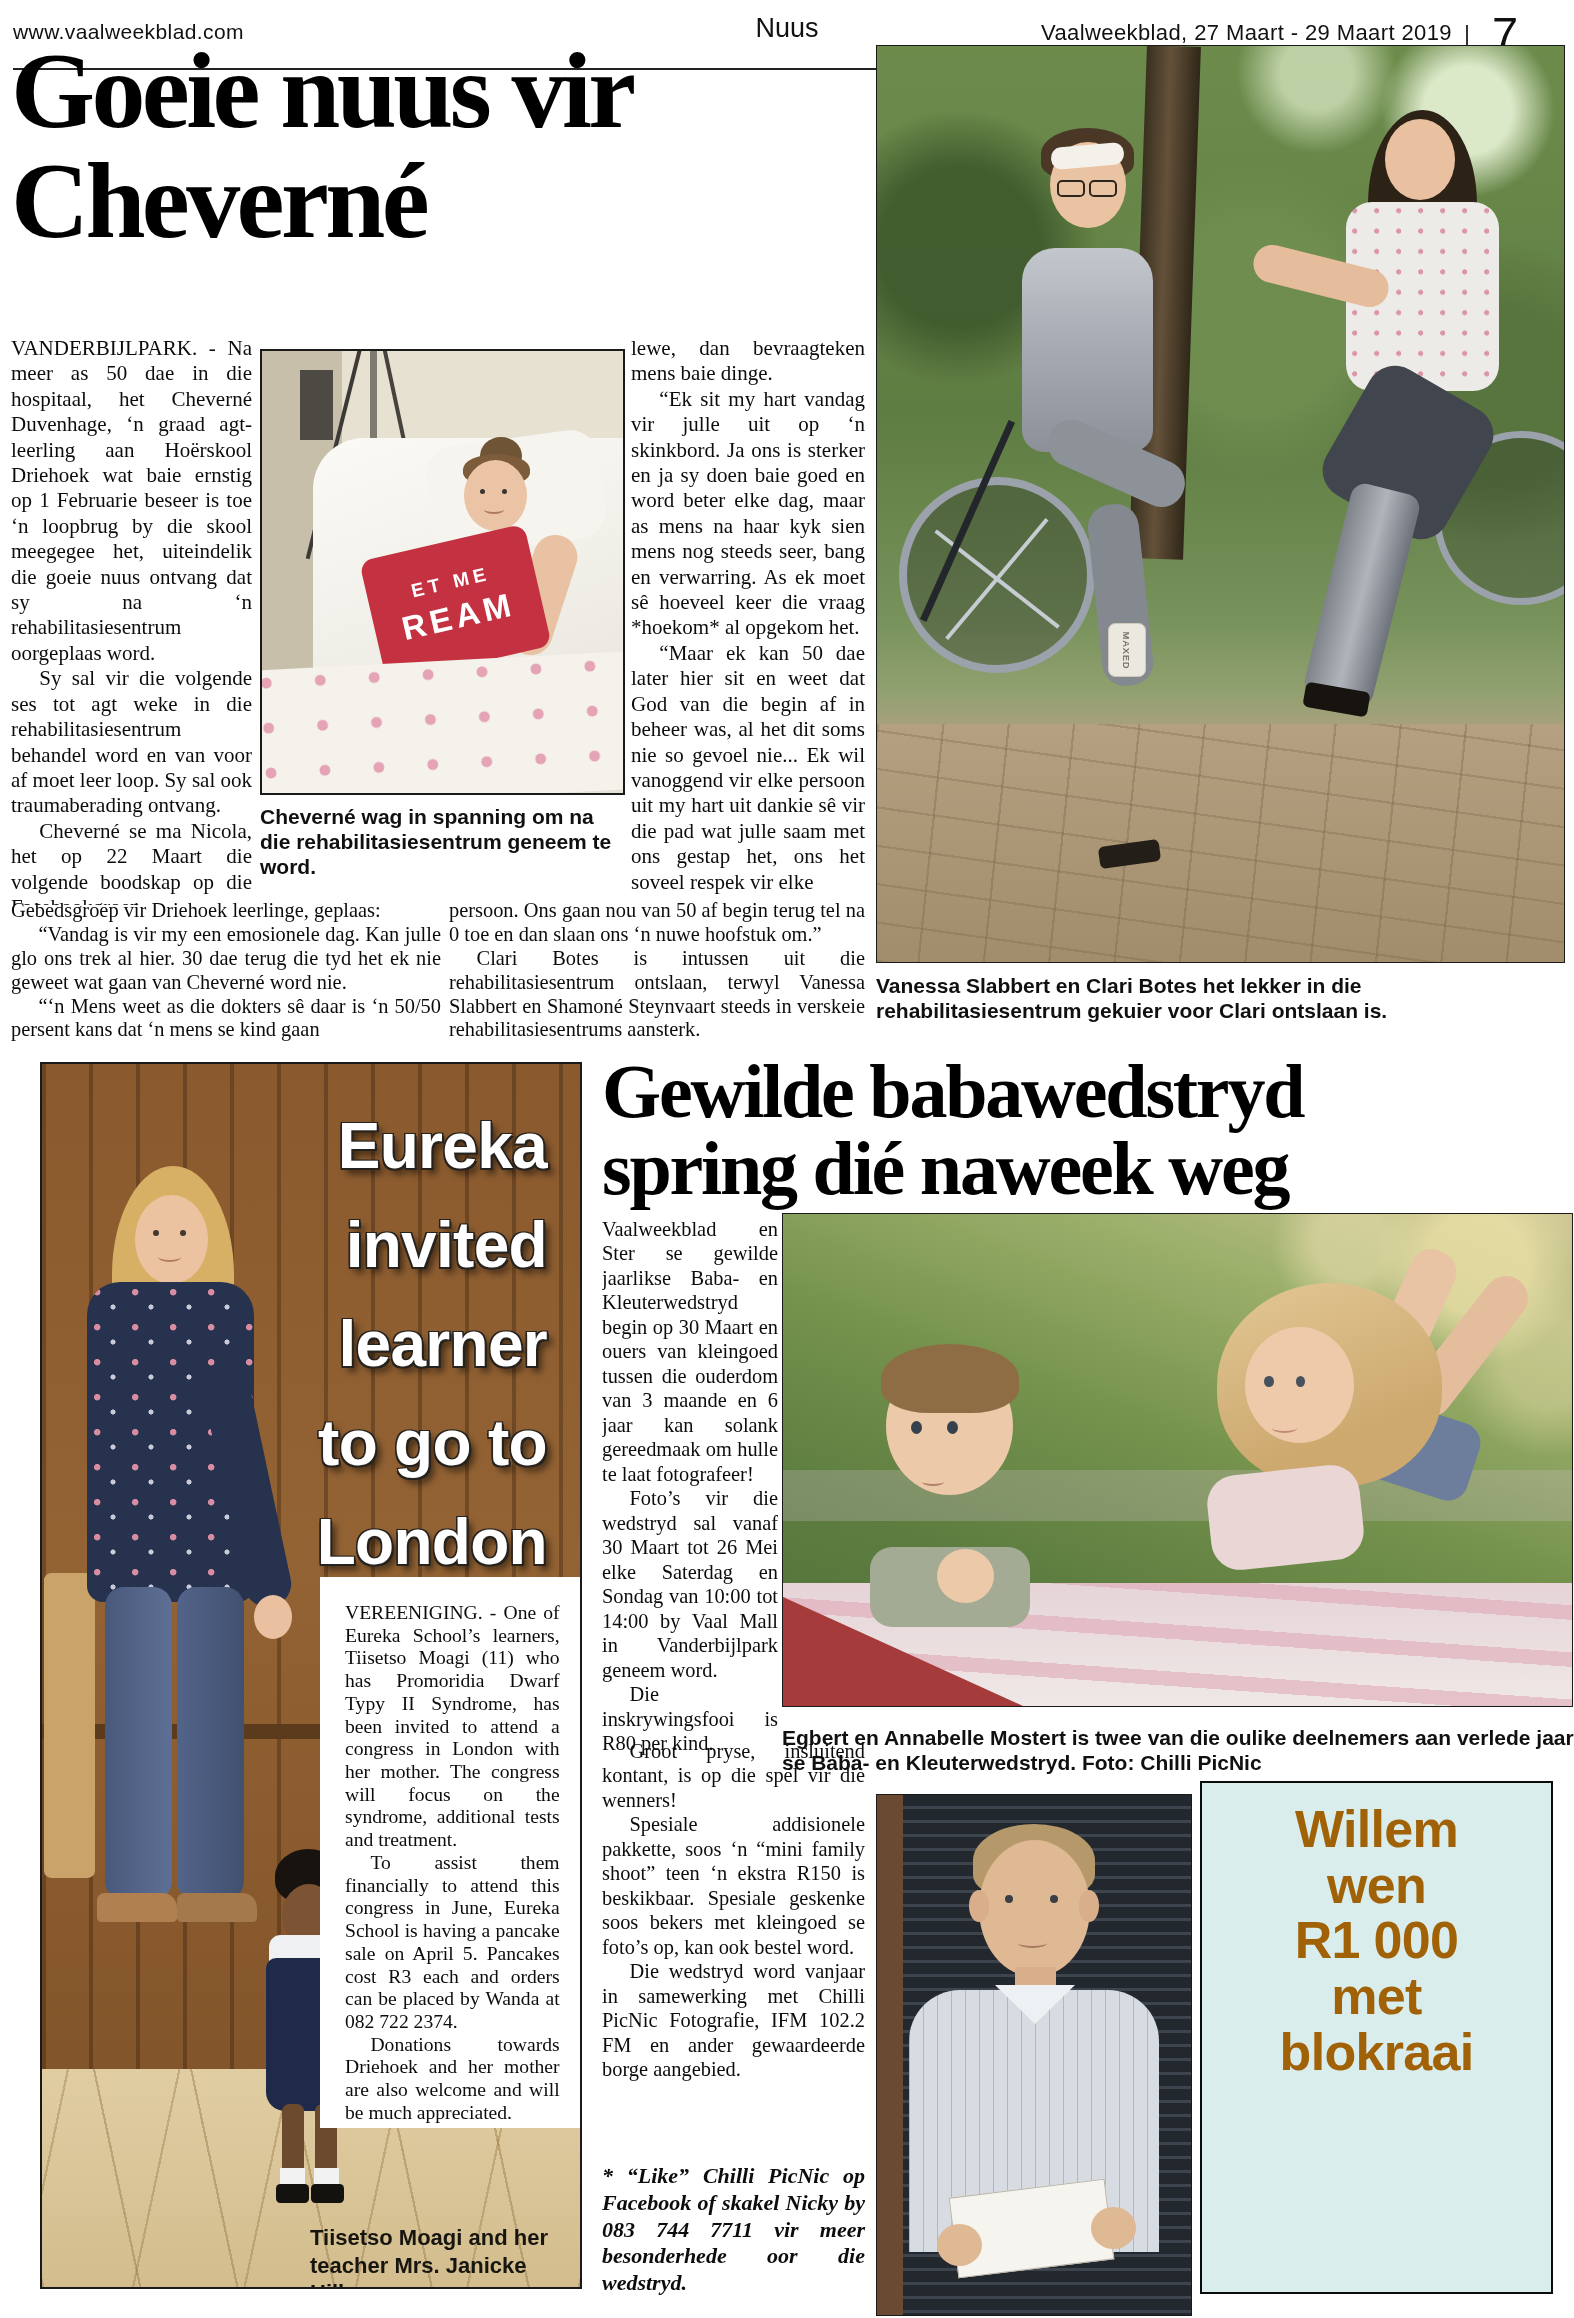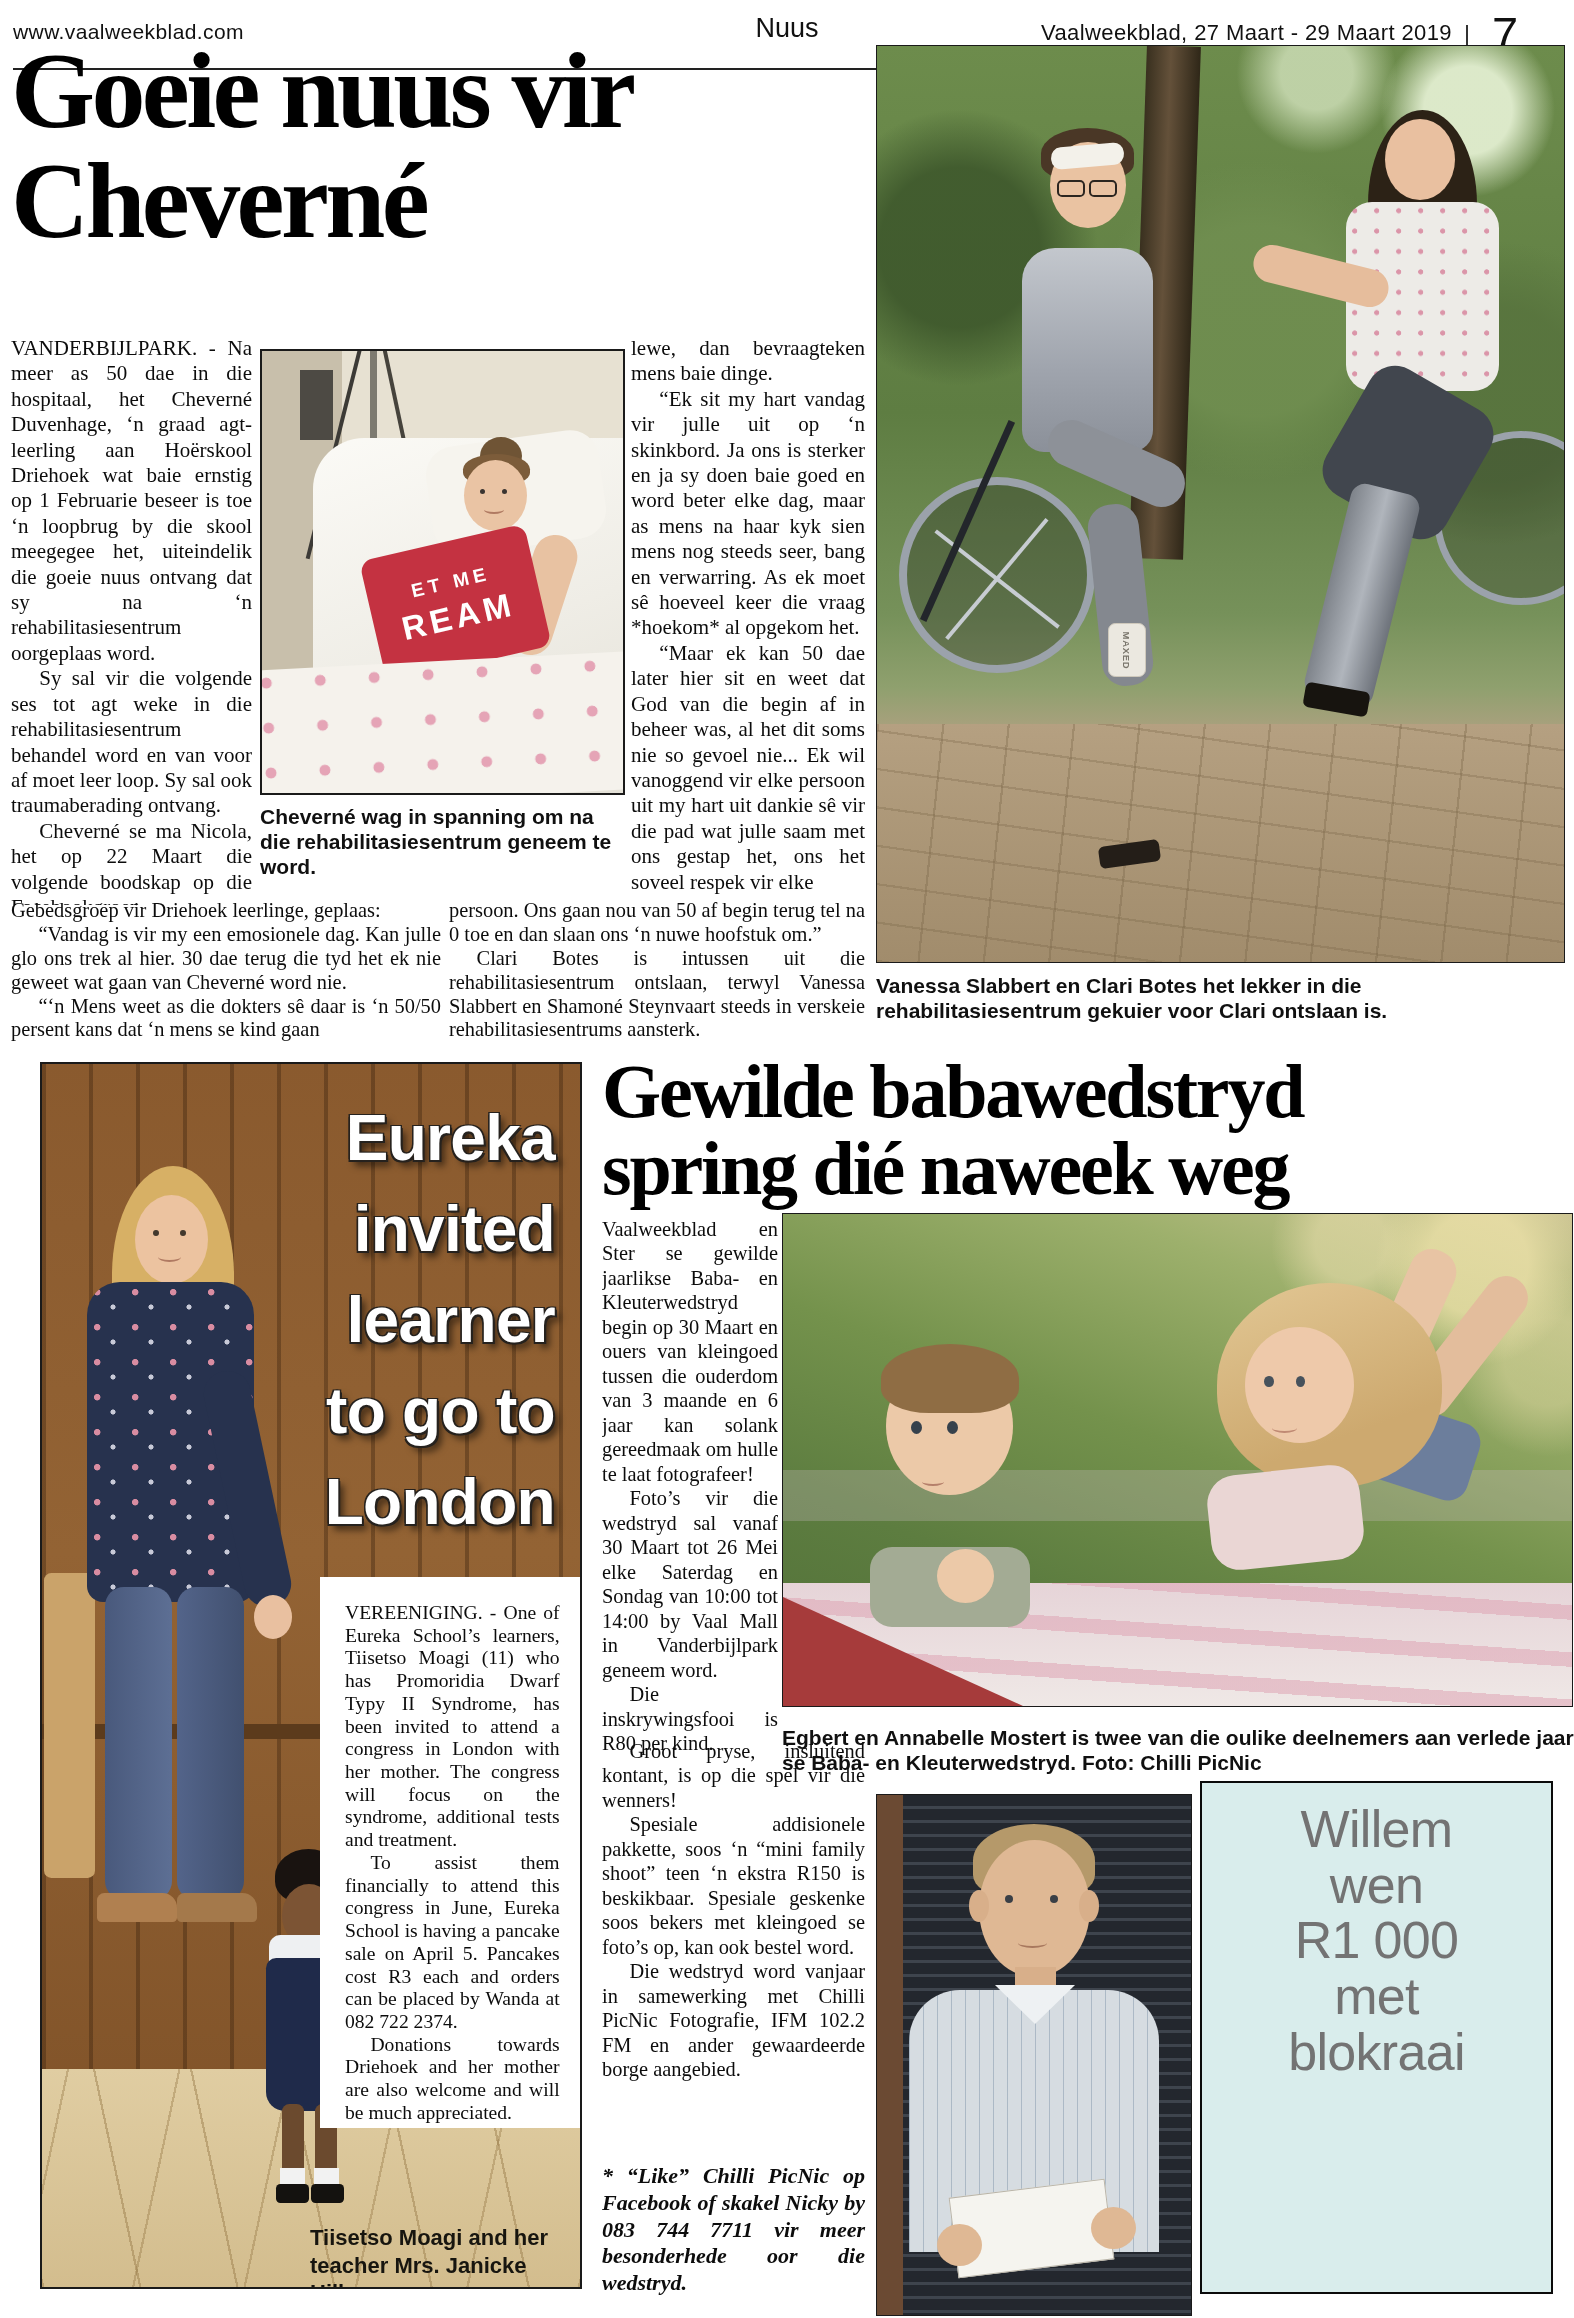--- a/index.html
+++ b/index.html
@@ -131,21 +131,21 @@
   .eu-ch-dress{left:224px;top:894px;width:89px;height:153px;background:#1f2a4a;border-radius:10.2px 10.2px 19px 19px}
   .eu-ch-legL{left:240px;top:1040px;width:22px;height:79px;background:#6b4a2e;border-radius:7.3px}
   .eu-ch-legR{left:273px;top:1040px;width:22px;height:79px;background:#6b4a2e;border-radius:7.3px}
   .eu-ch-sockL{left:238px;top:1104px;width:25px;height:19px;background:#f2f2f2}
   .eu-ch-sockR{left:272px;top:1104px;width:25px;height:19px;background:#f2f2f2}
   .eu-ch-shoeL{left:234px;top:1120px;width:33px;height:19px;background:#14120f;border-radius:4.4px}
   .eu-ch-shoeR{left:269px;top:1120px;width:33px;height:19px;background:#14120f;border-radius:4.4px}
   .eu-overlay{right:25px;top:29px;width:342px;text-align:right;font-family:"Liberation Sans",sans-serif;
      font-weight:bold;font-size:64px;line-height:1.42;color:#ffffff;letter-spacing:-0.7px;
      text-shadow:2.2px 2.2px 0 #26221e,-1.5px -1.5px 0 #26221e,1.5px -1.5px 0 #26221e,-1.5px 1.5px 0 #26221e,5.1px 5.8px 7.3px rgba(0,0,0,.55)}
-  .eu-overlay p{margin:0}
+  .eu-overlay p{margin:8px}
   .eu-whitebox{left:278px;top:513px;width:260px;height:551px;background:#ffffff;padding:25px 20.4px 14.5px 25px;
      font-size:19.6px;line-height:1.16;text-align:justify;overflow:hidden}
   .eu-whitebox p{text-indent:1.3em}
   .eu-whitebox p:first-child{text-indent:0}
   .eu-caption{left:268px;top:1160px;width:256px;font-family:"Liberation Sans",sans-serif;font-weight:bold;
      font-size:22px;line-height:1.25;color:#17150f}
 
   
   .baba-headline{left:602px;top:1053px;width:972px;font-size:76px;line-height:1.01;letter-spacing:-2.2px}
   .baba-col{left:602px;top:1217px;width:176px;height:573px;font-size:20.4px;line-height:1.2}
@@ -196,22 +196,22 @@
   .wl-mouth{left:141px;top:143px;width:29px;height:10.2px;border-bottom:2.9px solid #a8785e;border-radius:50%}
   .wl-neck{left:138px;top:172px;width:41px;height:32px;background:#d8af8a}
   .wl-shirt{left:32px;top:195px;width:250px;height:262px;border-radius:51px 51px 0 0;
      background:repeating-linear-gradient(90deg,rgba(130,150,170,.5) 0 1.5px,rgba(0,0,0,0) 1.5px 14px),#d6dce1}
   .wl-collar{left:118px;top:190px;width:80px;height:39px;background:#eef1f3;clip-path:polygon(0 0,50% 100%,100% 0)}
   .wl-env{left:76px;top:393px;width:157px;height:81px;background:#f5f4ef;border:1.5px solid #b9b4a8;transform:rotate(-7deg)}
   .wl-handL{left:60px;top:429px;width:45px;height:42px;background:#dfb894;border-radius:50%}
   .wl-handR{left:214px;top:412px;width:45px;height:42px;background:#dfb894;border-radius:50%}
 
   .willem-box{left:1200px;top:1781px;width:353px;height:513px;background:#d9edec;border:2.2px solid #0b0b0b;overflow:hidden}
-  .wb-headline{margin-top:19px;text-align:center;font-family:"Liberation Sans",sans-serif;font-weight:normal;
-     font-size:52px;line-height:1.07;letter-spacing:-0.7px;color:#737373}
+  .wb-headline{margin-top:19px;text-align:center;font-family:"Liberation Sans",sans-serif;font-weight:bold;
+     font-size:52px;line-height:1.07;letter-spacing:-0.7px;color:#a16207}
   .wb-headline p{margin:0}
   .wb-body{margin:13px 20.4px 0 26px;font-family:"Liberation Sans",sans-serif;font-weight:bold;
      font-size:20.4px;line-height:1.16;color:#101010;text-align:left}
 </style>
 </head>
 <body>
 
 <div class="page">
 
   <div class="abs hdr-url">www.vaalweekblad.com</div>

